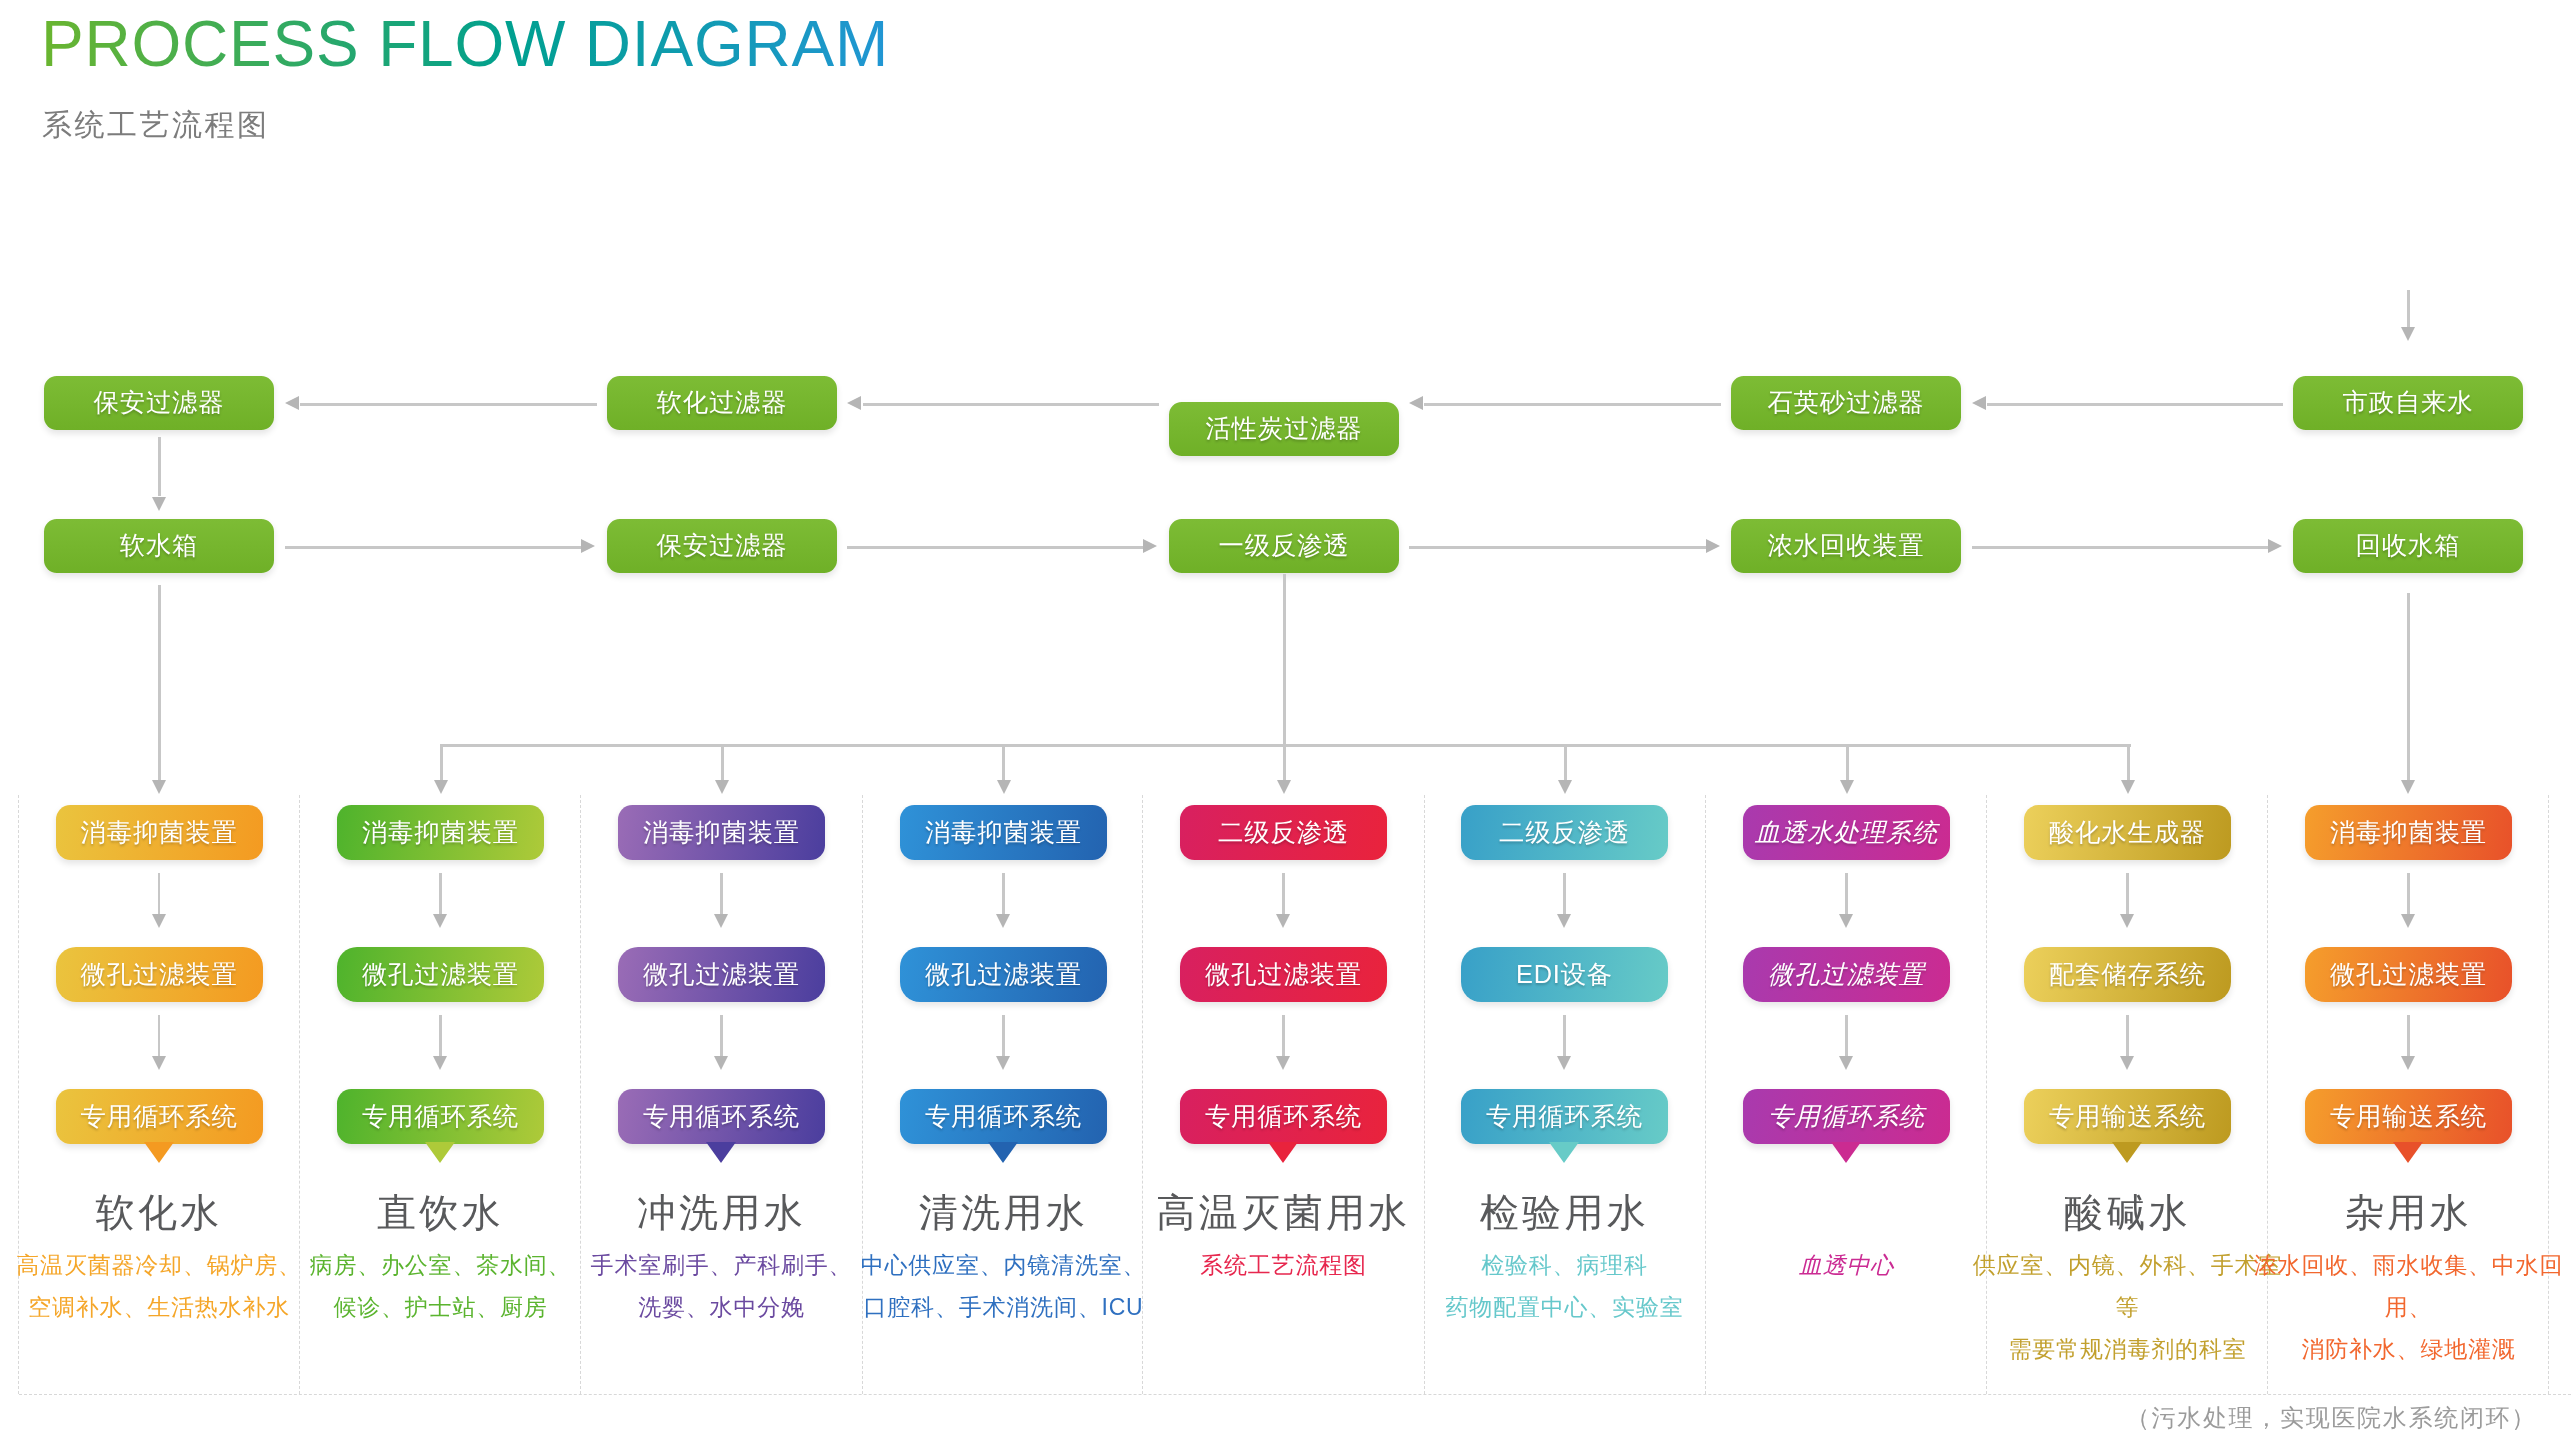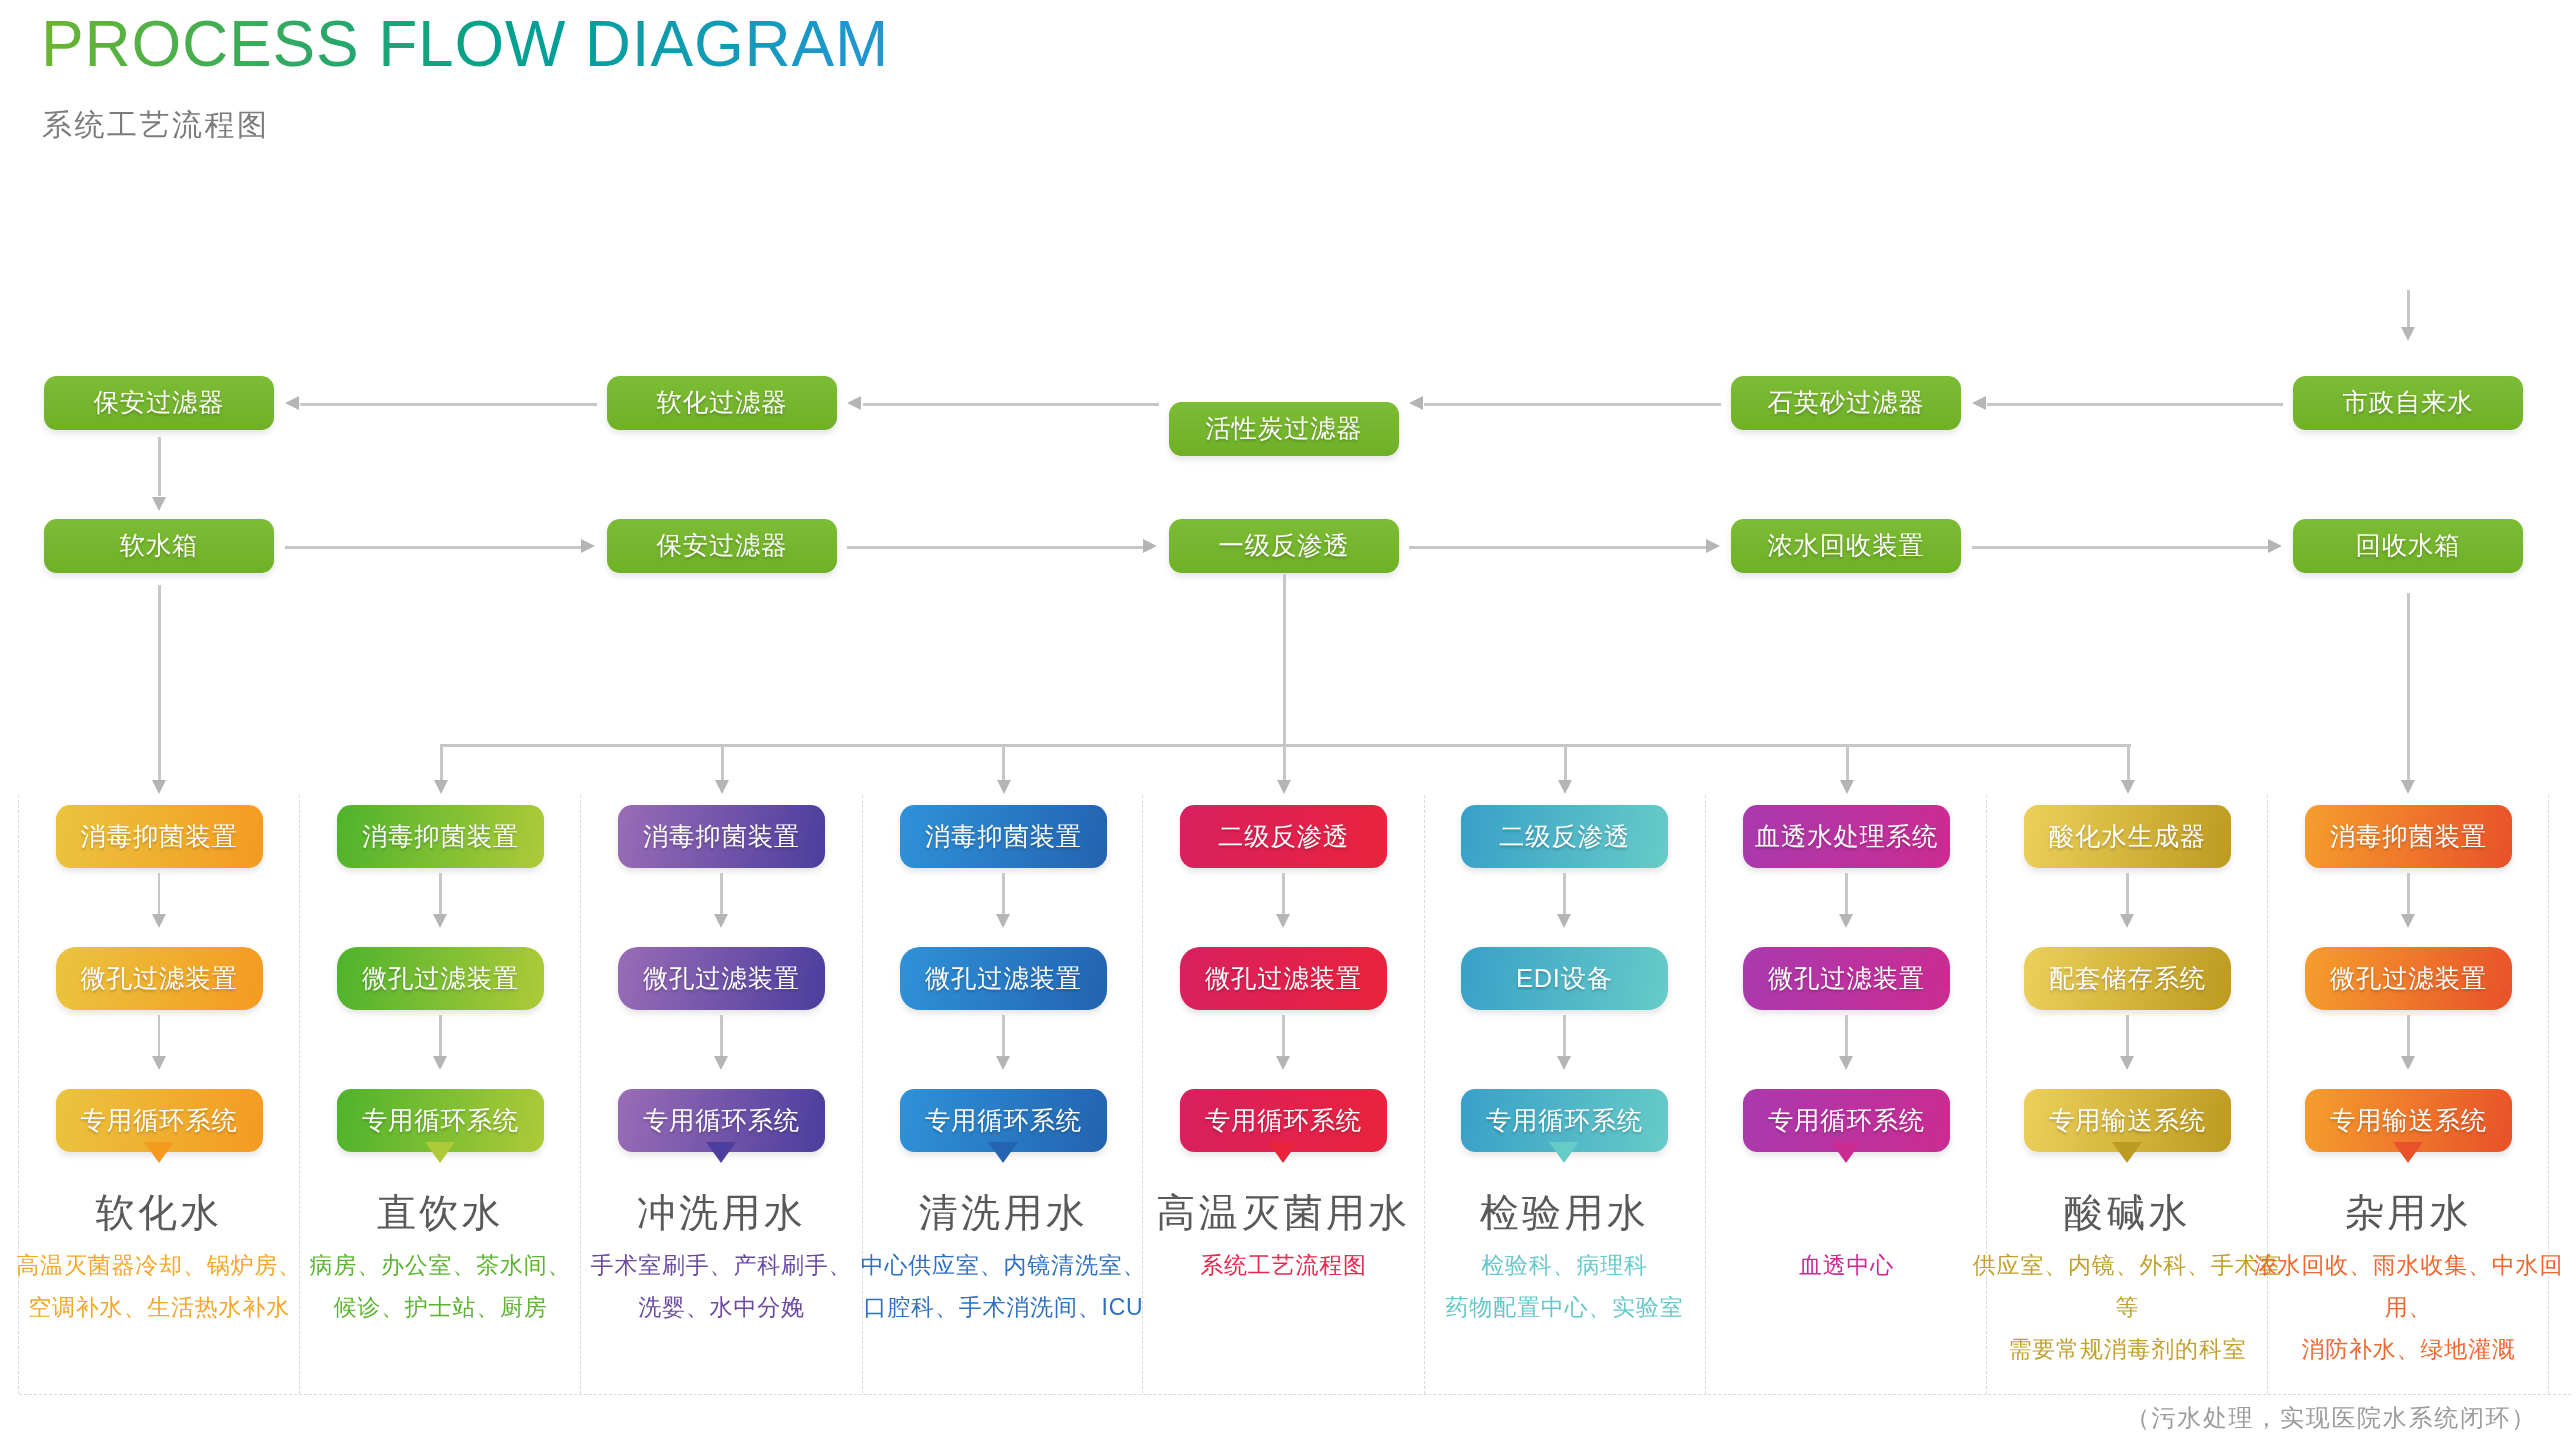--- a/index.html
+++ b/index.html
@@ -33,21 +33,21 @@
             border-bottom:7.6px solid transparent;border-left:14.4px solid var(--ah);}
   .ah-down{position:absolute;width:0;height:0;border-left:7.6px solid transparent;
            border-right:7.6px solid transparent;border-top:14.4px solid var(--ah);}
 
   
   .dash-v{position:absolute;width:0;border-left:1.7px dashed var(--dash);top:795px;height:599px;}
   .dash-h{position:absolute;height:0;border-top:1.7px dashed var(--dash);left:18.6px;width:2552px;top:1394px;}
 
   
   .col{position:absolute;top:795px;width:281px;height:599px;}
-  .cbox{position:absolute;left:37px;width:207px;height:63px;border-radius:14.4px;
+  .cbox{position:absolute;left:37px;width:207px;height:55px;border-radius:14.4px;
         background:linear-gradient(100deg,var(--c1),var(--c2));
         color:#fff;font-size:25.4px;display:flex;align-items:center;justify-content:center;
         text-shadow:0 1.7px 2.5px rgba(0,0,0,.22);box-shadow:0 3.4px 6.8px rgba(0,0,0,.10);
         letter-spacing:0.8px;white-space:nowrap;}
   .cbox.a{top:10.2px;} .cbox.b{top:152px;border-radius:20px;} .cbox.c{top:294px;}
   .tail{position:absolute;left:125px;top:347px;width:0;height:0;
         border-left:15.3px solid transparent;border-right:15.3px solid transparent;
         border-top:21px solid var(--c2);}
   .col .dl1{left:139px;top:78px;height:41px;} .col .dh1{left:133px;top:119px;}
   .col .dl2{left:139px;top:220px;height:41px;} .col .dh2{left:133px;top:261px;}
@@ -227,21 +227,21 @@
       <div class="ah-down dh2"></div>
     <div class="cbox c">专用循环系统</div>
     <div class="tail"></div>
     <div class="col-title">检验用水</div>
     <div class="col-desc">
       <div>检验科、病理科</div>
       <div>药物配置中心、实验室</div>
     </div>
   </div>
 
-  <div class="col" style="left: 1706px; --c1: #a93aae; --c2: #cb2b91; --tc: #cb2b93;">
+  <div class="col" style="left: 1706px; font-style: italic; --c1: #a93aae; --c2: #cb2b91; --tc: #cb2b93;">
     <div class="cbox a">血透水处理系统</div>
     <div class="vline dl1"></div>
       <div class="ah-down dh1"></div>
     <div class="cbox b">微孔过滤装置</div>
     <div class="vline dl2"></div>
       <div class="ah-down dh2"></div>
     <div class="cbox c">专用循环系统</div>
     <div class="tail"></div>
     <div class="col-desc">
       <div>血透中心</div>

